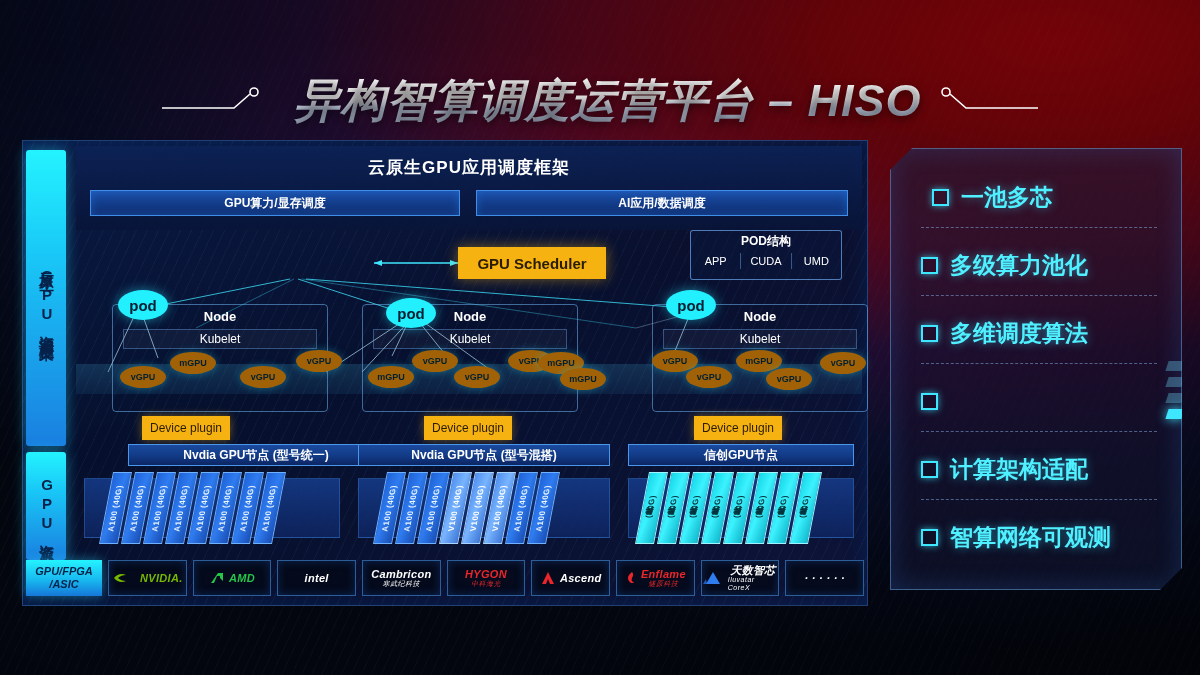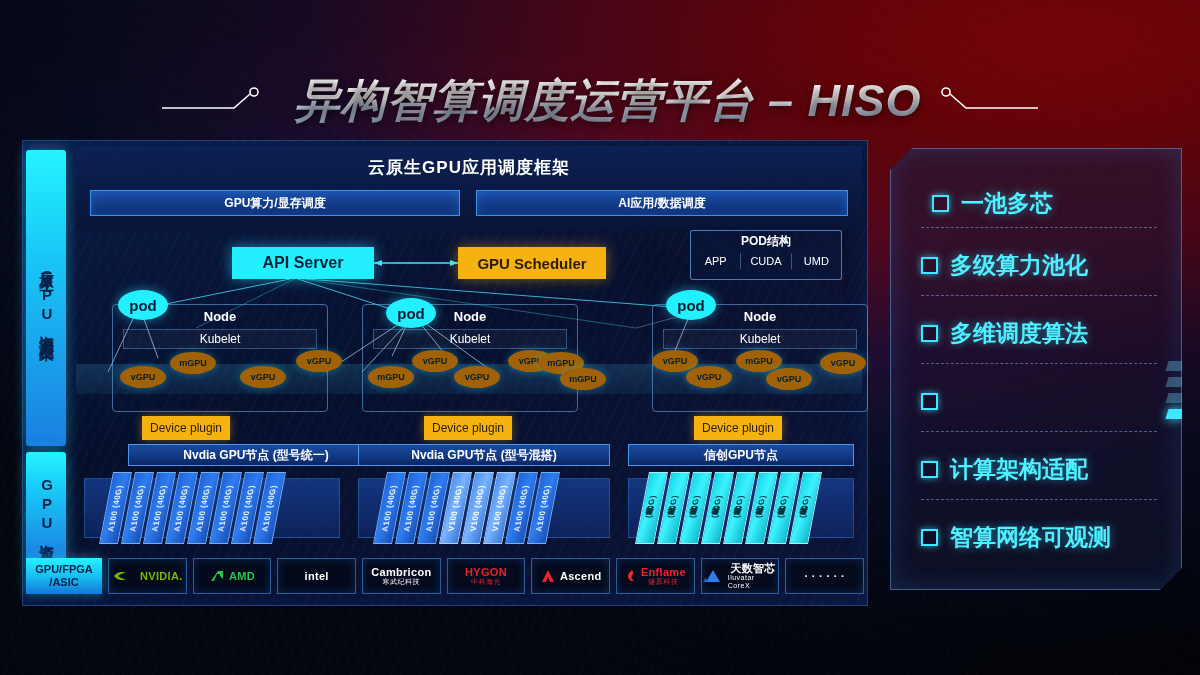--- a/index.html
+++ b/index.html
@@ -133,21 +133,21 @@
     font-size:8px; font-weight:bold; white-space:nowrap; letter-spacing:.5px; }
   .card.blue { background:linear-gradient(100deg,#1f62d8,#2f7cf0 45%,#1a4fb5);
     border:1px solid #6fb0ff; color:#eaf4ff; }
   .card.lblue { background:linear-gradient(100deg,#4f8ff0,#78b4ff 45%,#3f79d8);
     border:1px solid #a9d4ff; color:#ffffff; }
   .card.cyan { background:linear-gradient(100deg,#14d8e8,#3df2ff 45%,#10b8cc);
     border:1px solid #9ff4ff; color:#05313a; }
 
   
   #vendors { position:absolute; left:22px; top:558px; width:846px; height:40px;
-    display:flex; gap:6px; padding:0 4px; }
+    display:flex; align-items:center; gap:6px; padding:0 4px;font-style:italic; }
   #vendor-label { width:76px; height:36px; flex:none;
     background:linear-gradient(180deg,#24f3ff,#18b9f0 55%,#1577d8);
     color:#06224a; font-weight:bold; font-size:11px; line-height:13px;
     display:flex; flex-direction:column; align-items:center; justify-content:center;
     box-shadow:0 0 12px rgba(40,220,255,.45); }
   .vbox { flex:1; height:36px; background:rgba(4,10,26,.9);
     border:1px solid rgba(70,150,235,.6);
     display:flex; align-items:center; justify-content:center; gap:4px;
     box-shadow:0 0 8px rgba(30,90,190,.35) inset; overflow:hidden; }
   .vname { font-size:11px; font-weight:bold; letter-spacing:.3px; }
@@ -230,21 +230,20 @@
     <line x1="334" y1="86" x2="316" y2="124" stroke="#bfefff" stroke-width=".8" opacity=".8"></line>
     <line x1="336" y1="86" x2="286" y2="140" stroke="#bfefff" stroke-width=".8" opacity=".8"></line>
     <line x1="340" y1="86" x2="372" y2="126" stroke="#bfefff" stroke-width=".8" opacity=".8"></line>
     <line x1="342" y1="86" x2="420" y2="142" stroke="#bfefff" stroke-width=".8" opacity=".8"></line>
     <line x1="332" y1="86" x2="250" y2="140" stroke="#bfefff" stroke-width=".8" opacity=".8"></line>
 
     <line x1="614" y1="82" x2="596" y2="126" stroke="#bfefff" stroke-width=".8" opacity=".8"></line>
     <line x1="612" y1="82" x2="560" y2="96" stroke="#bfefff" stroke-width=".6" opacity=".5"></line>
   </svg>
 
-  <div class="chip" id="api-server">API Server</div>
   <div class="chip" id="gpu-sched">GPU Scheduler</div>
 
   <div id="pod-struct">
     <div class="ps-title">POD结构</div>
     <div class="ps-row">
       <div class="ps-cell">APP</div>
       <div class="ps-cell">CUDA</div>
       <div class="ps-cell">UMD</div>
     </div>
   </div>
@@ -464,21 +463,21 @@
 </div>
 
 <div id="feat">
   <div id="feat-notch">
     <i></i>
     <i></i>
     <i></i>
     <i class="hot"></i>
   </div>
   <div id="feat-list">
-      <div class="feat-item" style="top: 32px; padding-left: 11px;">
+      <div class="feat-item" style="top: 26px; padding-left: 11px;">
         <span class="feat-box"></span>
         <span class="feat-txt">一池多芯</span>
       </div>
       <div class="feat-sep" style="top: 78px;"></div>
       <div class="feat-item" style="top: 94px;">
         <span class="feat-box"></span>
         <span class="feat-txt">多级算力池化</span>
       </div>
       <div class="feat-sep" style="top: 146px;"></div>
       <div class="feat-item" style="top: 162px;">

